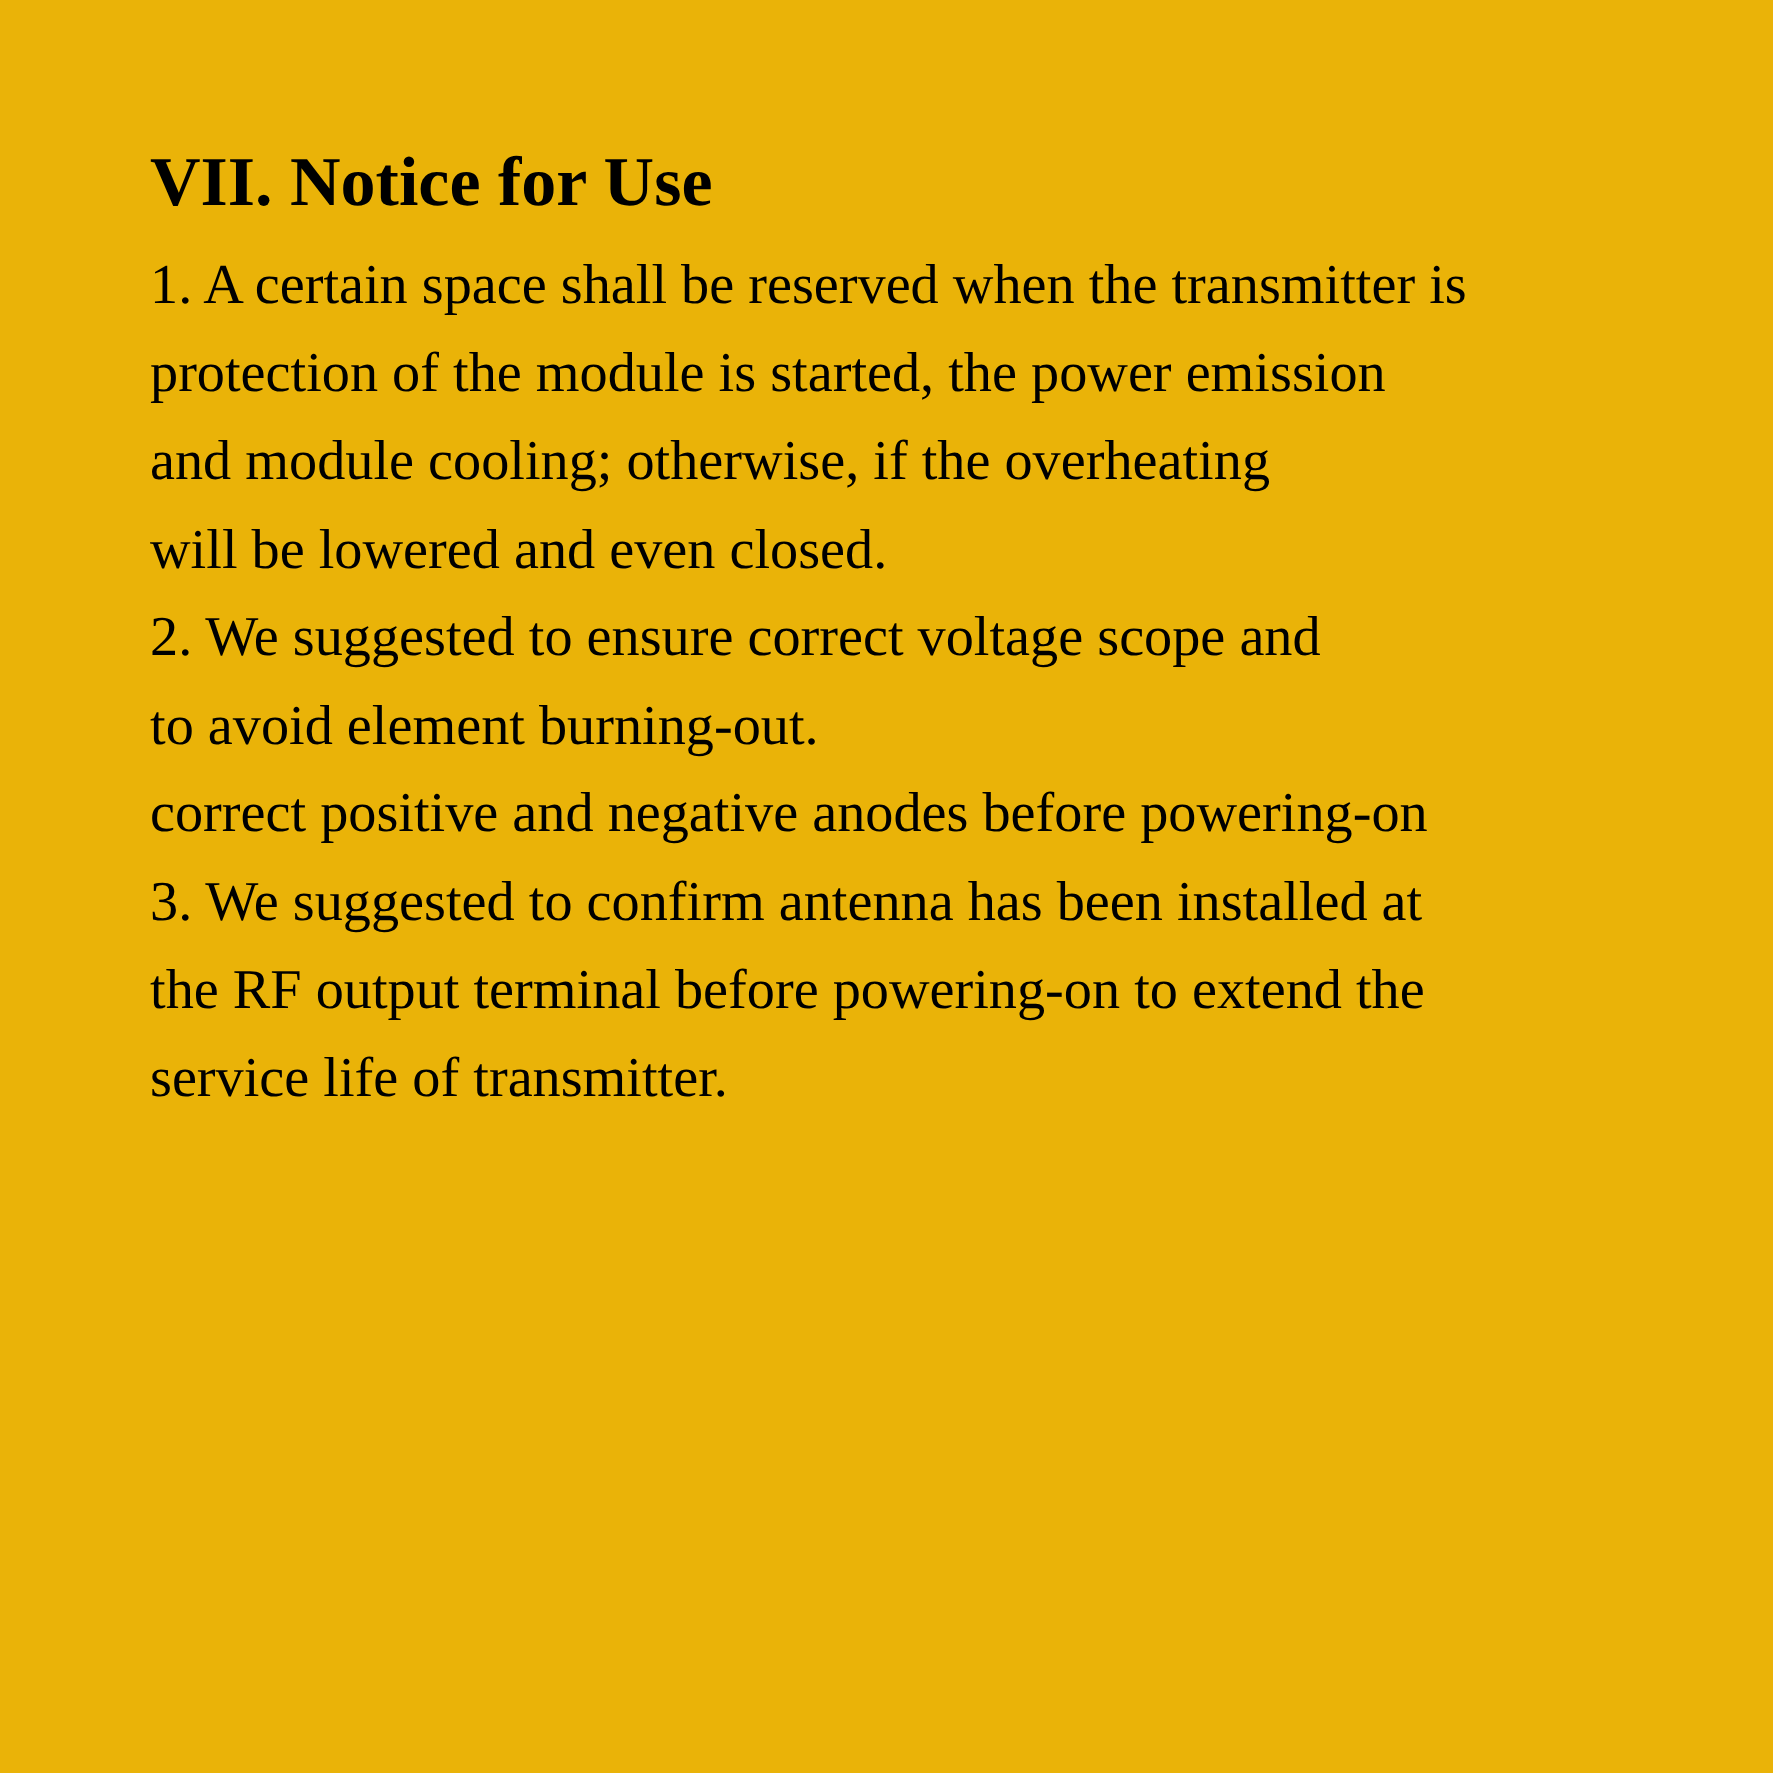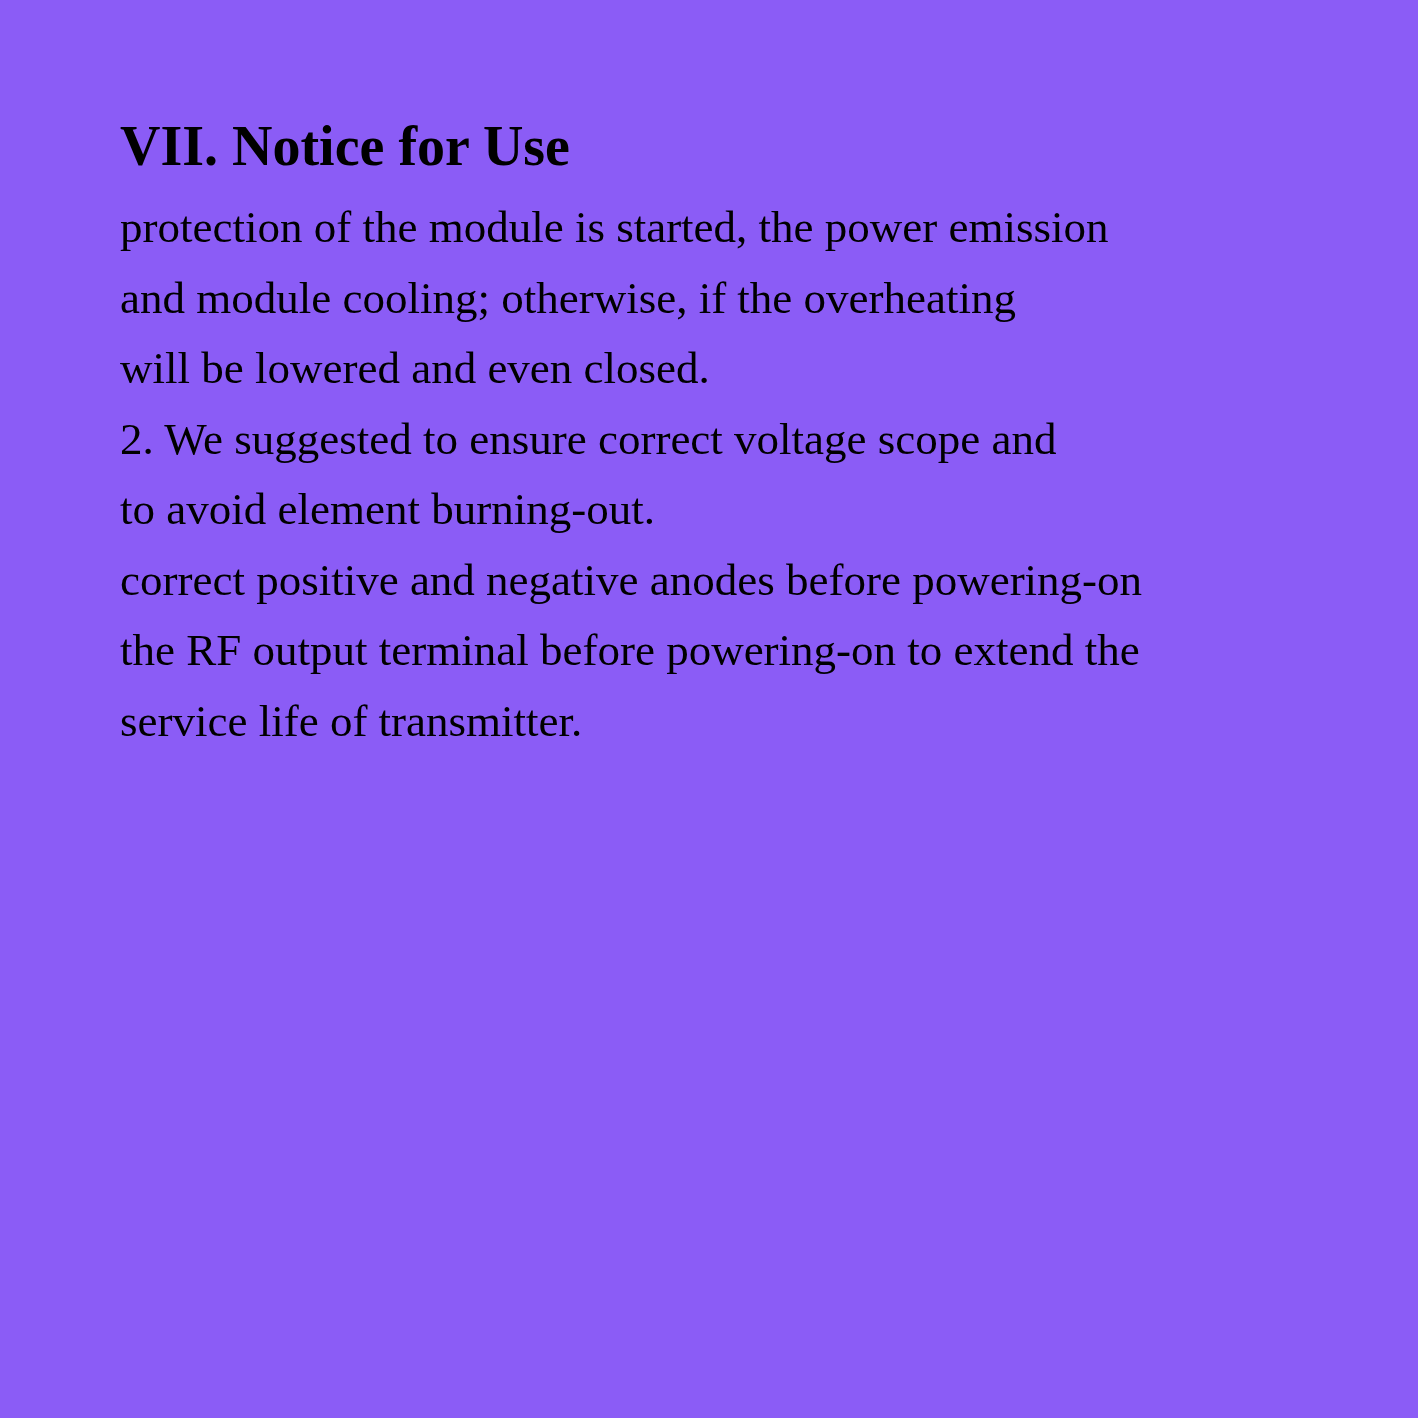--- a/index.html
+++ b/index.html
@@ -3,21 +3,21 @@
 <meta charset="utf-8">
 <style>
   * { margin: 0; padding: 0; box-sizing: border-box; }
   html, body {
     background: #ffffff;
   }
   .page {
     position: relative;
     width: 1418px;
     height: 1418px;
-    background: #8b5cf6;
+    background: #eab308;
     overflow: hidden;
     font-family: "Liberation Serif", "DejaVu Serif", serif;
     color: #000000;
     padding-left: 24px;
   }
   .content {
     position: absolute;
     left: 120px;
     top: 110px;
     right: 110px;
@@ -38,31 +38,33 @@
 </style>
 </head>
 <body>
 
 <div class="page">
   <div class="content">
 
     <h1 class="doc-title">VII. Notice for Use</h1>
 
     <div>
+      <div class="text-line">1. A certain space shall be reserved when the transmitter is</div>
       <div class="text-line">protection of the module is started, the power emission</div>
       <div class="text-line">and module cooling; otherwise, if the overheating</div>
       <div class="text-line">will be lowered and even closed.</div>
     </div>
 
     <div>
       <div class="text-line">2. We suggested to ensure correct voltage scope and</div>
       <div class="text-line">to avoid element burning-out.</div>
       <div class="text-line">correct positive and negative anodes before powering-on</div>
     </div>
 
     <div>
+      <div class="text-line">3. We suggested to confirm antenna has been installed at</div>
       <div class="text-line">the RF output terminal before powering-on to extend the</div>
       <div class="text-line">service life of transmitter.</div>
     </div>
 
 
   </div>
 </div>
 
 </body></html>

